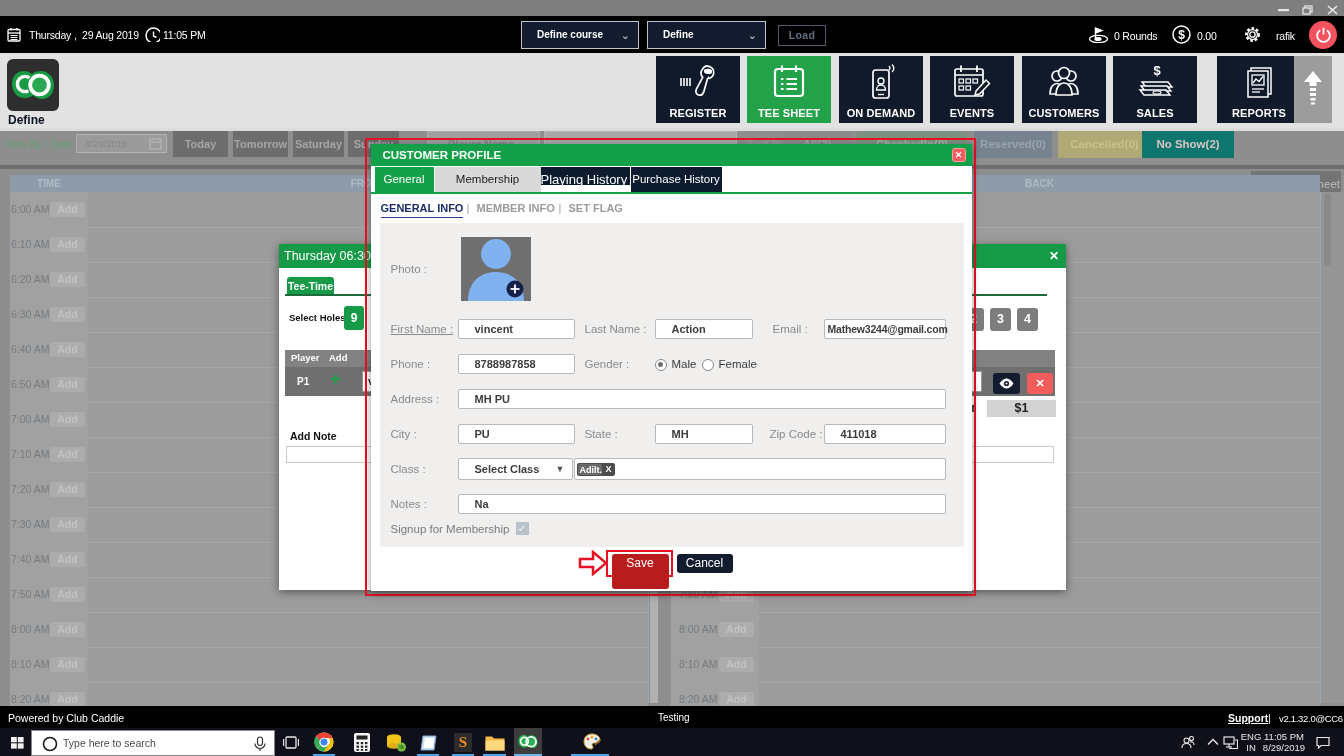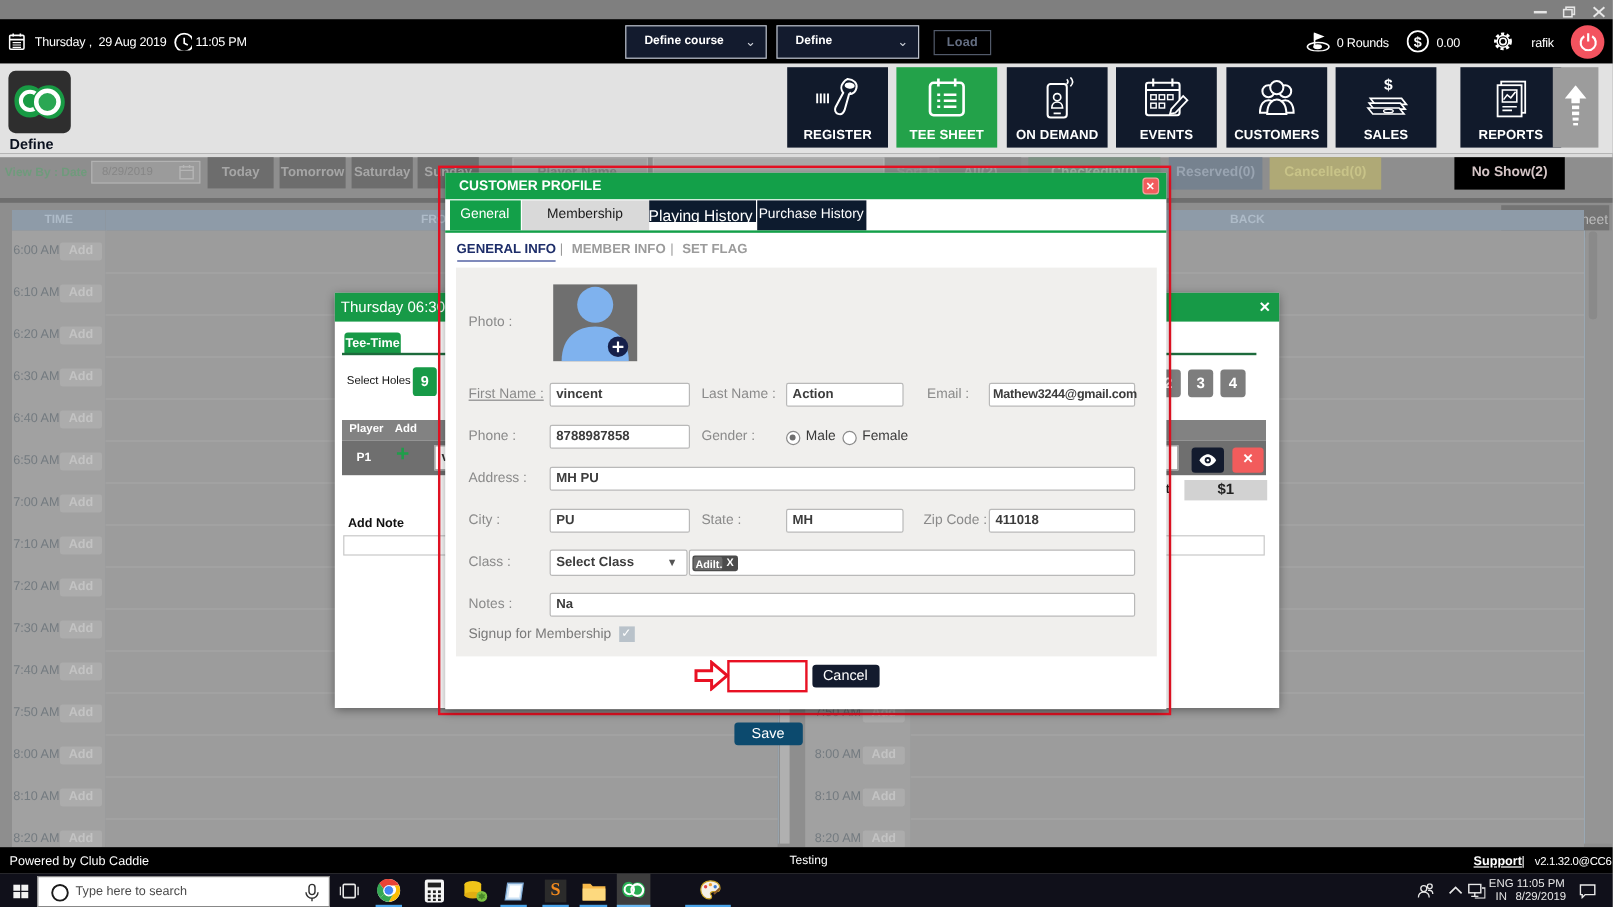--- a/index.html
+++ b/index.html
@@ -22,21 +22,21 @@
   #dimarea { left:0; top:128px; width:1344px; height:578px; background:#8e8e8e; overflow:hidden; }
   .tbarbtn { position:absolute; top:3px; height:26px; background:#6d6d6d; color:#a6a6a6; font-weight:bold; font-size:11px; text-align:center; line-height:26px; }
   .statbtn { position:absolute; top:3px; height:27px; font-weight:bold; font-size:11.5px; text-align:center; line-height:27px; }
   .gridhead { position:absolute; top:47px; height:17px; background:#8e9ba8; color:#aebbc8; font-weight:bold; font-size:10px; text-align:center; line-height:17px; }
   .timecol { position:absolute; top:64px; height:514px; background:#a1a1a1; }
   .rowarea { position:absolute; top:64px; height:514px; background:#9c9c9c; }
   .rline { position:absolute; height:1px; background:#a6a6a6; left:0; right:0; }
   .addbtn { position:absolute; width:35px; height:15px; background:#acacac; border-radius:2px; color:#c3c3c3; font-size:10.5px; font-weight:bold; text-align:center; line-height:15px; }
   .ttime { position:absolute; width:45px; font-size:10.5px; color:#747b80; white-space:nowrap; }
   
-  .input { position:absolute; background:#fff; border:1px solid #b9b9b9; border-radius:2px; font-size:11px; font-weight:bold; color:#3c3c3c; padding-left:5px; white-space:nowrap; }
+  .input { position:absolute; background:#fff; border:1px solid #b9b9b9; border-radius:2px; font-size:11px; font-weight:bold; color:#3c3c3c; padding-left:16px; white-space:nowrap; }
   
   #statusbar { left:0; top:706px; width:1344px; height:22px; background:#000; color:#fff; font-size:12px; }
   #taskbar { left:0; top:728px; width:1344px; height:28px; background:#10101a; }
 </style>
 </head>
 <body>
 <div id="stage">
   <div id="chrome" class="abs">
     <svg class="abs" style="left:1278px;top:9px" width="13" height="3">
         <rect x="0" y="0" width="11" height="2.2" fill="#e6e6e6"></rect>
@@ -223,21 +223,21 @@
     <div class="tbarbtn" style="left:233px;width:55px;">Tomorrow</div>
     <div class="tbarbtn" style="left:293px;width:51px;">Saturday</div>
     <div class="tbarbtn" style="left:348px;width:51px;">Sunday</div>
     <div class="abs" style="left:427px;top:3px;width:113px;height:26px;background:#a0a0a0;border:1px solid #adadad;font-size:11px;font-weight:bold;color:#828282;line-height:24px;padding-left:20px;">Player Name</div>
     <div class="abs" style="left:544px;top:3px;width:193px;height:26px;background:#a8a8a8;border:1px solid #b2b2b2;"></div>
     <div class="abs" style="left:747px;top:10px;font-size:11px;font-weight:bold;color:#9b9b9b;">Sort By</div>
     <div class="statbtn" style="left:783px;width:68px;background:#8a8a8a;color:#a3a3a3;">All(2)</div>
     <div class="statbtn" style="left:857px;width:110px;background:#7d9183;color:#a2b7a8;">CheckedIn(0)</div>
     <div class="statbtn" style="left:974px;width:78px;background:#76828f;color:#99a4b1;">Reserved(0)</div>
     <div class="statbtn" style="left:1058px;width:93px;background:#afa976;color:#c8c388;">Cancelled(0)</div>
-    <div class="statbtn" style="left:1212px;width:92px;background:#000000;color:#d5c5c6;">No Show(2)</div>
+    <div class="statbtn" style="left:1142px;width:92px;background:#0f766e;color:#d5c5c6;">No Show(2)</div>
     <div class="statbtn" style="left:1251px;width:90px;background:#747474;color:#bcbcbc;font-weight:normal;margin-top:40px;">Export Tee Sheet</div>
     <div class="abs" style="left:0px;top:37px;width:1344px;height:4px;background:#6e6e6e;"></div>
     <div class="abs" style="left:88px;top:64px;width:1px;height:511px;background:#9aa8b4;"></div>
     <div class="abs" style="left:648px;top:64px;width:1px;height:511px;background:#9aa8b4;"></div>
     <div class="abs" style="left:759px;top:64px;width:1px;height:511px;background:#9aa8b4;"></div>
     <div class="abs" style="left:1320px;top:64px;width:1px;height:511px;background:#9aa8b4;"></div>
     <div class="timecol" style="left:10px;width:78px;"></div>
     <div class="rowarea" style="left:88px;width:560px;"></div>
     <div class="abs" style="left:650px;top:64px;width:8px;height:511px;background:#b0b0b0;"></div>
     <div class="abs" style="left:650px;top:70px;width:8px;height:65px;background:#c6c6c6;"></div>
@@ -336,21 +336,21 @@
     <div class="rline" style="left:88px;width:560px;top:519px"></div>
     <div class="rline" style="left:759px;width:561px;top:519px"></div>
     <div class="rline" style="left:88px;width:560px;top:554px"></div>
     <div class="rline" style="left:759px;width:561px;top:554px"></div>
   </div>
   <div id="thursday" class="abs" style="left:279px;top:244px;width:787px;height:346px;background:#fff;box-shadow:0 2px 8px rgba(0,0,0,0.45);">
     <div class="abs" style="left:0;top:0;width:787px;height:24px;background:#179a47;color:#fff;font-size:12.5px;line-height:24px;padding-left:5px;white-space:nowrap;">Thursday 06:30</div>
     <div class="abs" style="left:766px;top:3px;width:18px;height:18px;color:#fff;font-size:12px;font-weight:bold;text-align:center;line-height:18px;">✕</div>
     <div class="abs" style="left:8px;top:33px;width:47px;height:18px;background:#179a47;border-radius:3px 3px 0 0;color:#fff;font-size:10.5px;font-weight:bold;text-align:center;line-height:18px;white-space:nowrap;">Tee-Time</div>
     <div class="abs" style="left:6px;top:50px;width:762px;height:2px;background:#1d6b3c;"></div>
-    <div class="abs" style="left:10px;top:68px;font-size:9.5px;font-weight:normal;color:#111;white-space:nowrap;">Select Holes</div>
+    <div class="abs" style="left:10px;top:68px;font-size:9.5px;font-weight:bold;color:#111;white-space:nowrap;">Select Holes</div>
     <div class="abs" style="left:65px;top:62px;width:20px;height:24px;background:#179a47;border-radius:3px;color:#fff;font-size:12px;font-weight:bold;text-align:center;line-height:24px;">9</div>
     <div class="abs" style="left:684px;top:64px;width:21px;height:23px;background:#7d7d7d;border-radius:3px;color:#fff;font-size:12.5px;font-weight:bold;text-align:center;line-height:23px;">2</div>
     <div class="abs" style="left:711px;top:64px;width:21px;height:23px;background:#7d7d7d;border-radius:3px;color:#fff;font-size:12.5px;font-weight:bold;text-align:center;line-height:23px;">3</div>
     <div class="abs" style="left:738px;top:64px;width:21px;height:23px;background:#7d7d7d;border-radius:3px;color:#fff;font-size:12.5px;font-weight:bold;text-align:center;line-height:23px;">4</div>
     <div class="abs" style="left:6px;top:106px;width:770px;height:17px;background:#828282;">
       <div class="abs" style="left:6px;top:2px;font-size:9.5px;font-weight:bold;color:#fff;">Player</div>
       <div class="abs" style="left:44px;top:2px;font-size:9.5px;font-weight:bold;color:#fff;">Add</div>
       <div class="abs" style="left:723px;top:2px;font-size:9.5px;font-weight:bold;color:#fff;margin-top:38px;">Action</div>
     </div>
     <div class="abs" style="left:6px;top:123px;width:770px;height:29px;background:#6f6f6f;">
@@ -436,21 +436,21 @@
         <div class="abs" style="left:11px;top:275px;font-size:11.5px;color:#8a8a8a;">Notes :</div>
         <div class="input" style="left:78px;top:271px;width:488px;height:20px;line-height:18px;">Na</div>
         <div class="abs" style="left:11px;top:300px;font-size:11.5px;color:#7a7a7a;">Signup for Membership</div>
         <div class="abs" style="left:136px;top:299px;width:13px;height:13px;background:#b9c2ca;color:#fff;font-size:10px;text-align:center;line-height:13px;">✓</div>
       </div>
 
       <svg class="abs" style="left:207px;top:406px" width="30" height="26" viewBox="0 0 30 26">
           <polygon points="2,9 15,9 15,2 28,13 15,24 15,17 2,17" fill="#fff" stroke="#e81123" stroke-width="2.5"></polygon>
         </svg>
       <div class="abs" style="left:235px;top:406px;width:67px;height:27px;border:2.5px solid #e81123;"></div>
-      <div class="abs" style="left:241px;top:410px;width:57px;height:19px;background:#0c4a6e;border-radius:3px;color:#fff;font-size:12px;text-align:center;line-height:19px;margin-top:48px;">Save</div>
+      <div class="abs" style="left:241px;top:410px;width:57px;height:35px;background:#b91c1c;border-radius:3px;color:#fff;font-size:12px;text-align:center;line-height:19px;">Save</div>
       <div class="abs" style="left:306px;top:410px;width:56px;height:19px;background:#131b2e;border-radius:3px;color:#fff;font-size:12px;text-align:center;line-height:19px;">Cancel</div>
     </div>
   </div>
   <div id="statusbar" class="abs">
     <div class="abs" style="left:8px;top:6px;font-size:10.5px;">Powered by Club Caddie</div>
     <div class="abs" style="left:658px;top:6px;font-size:10px;">Testing</div>
     <div class="abs" style="left:1228px;top:6px;font-size:10.5px;text-decoration:underline;font-weight:bold;">Support</div>
     <div class="abs" style="left:1268px;top:6px;font-size:10.5px;">|</div>
     <div class="abs" style="left:1279px;top:7px;font-size:9.5px;letter-spacing:-0.3px;">v2.1.32.0@CC6</div>
   </div>

